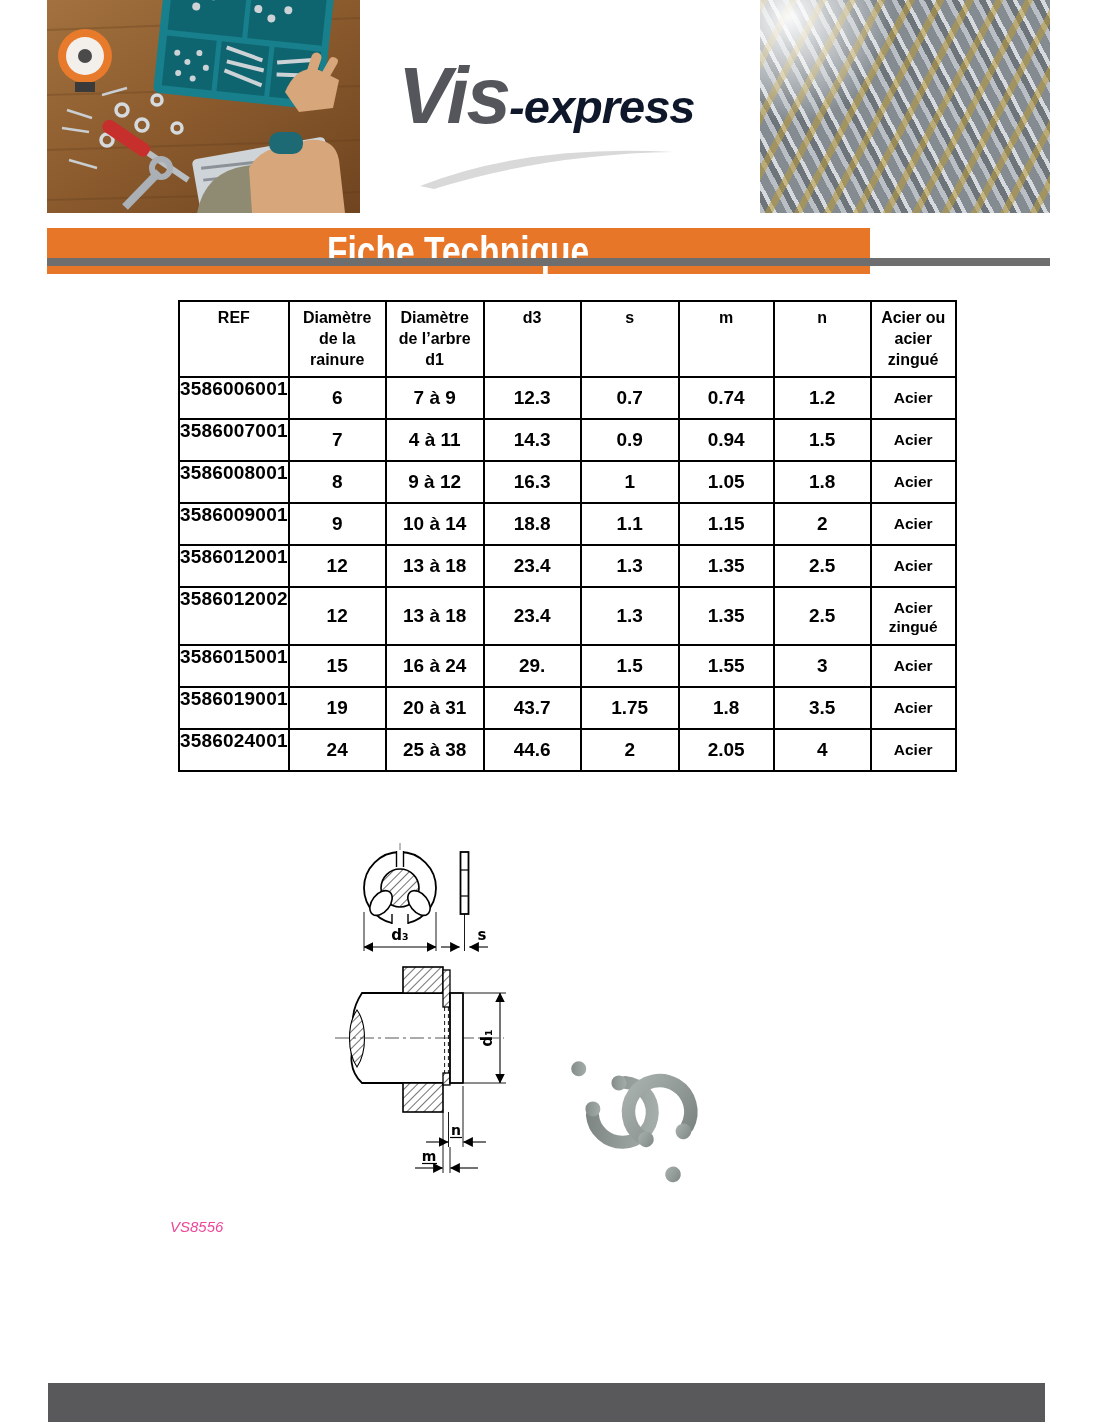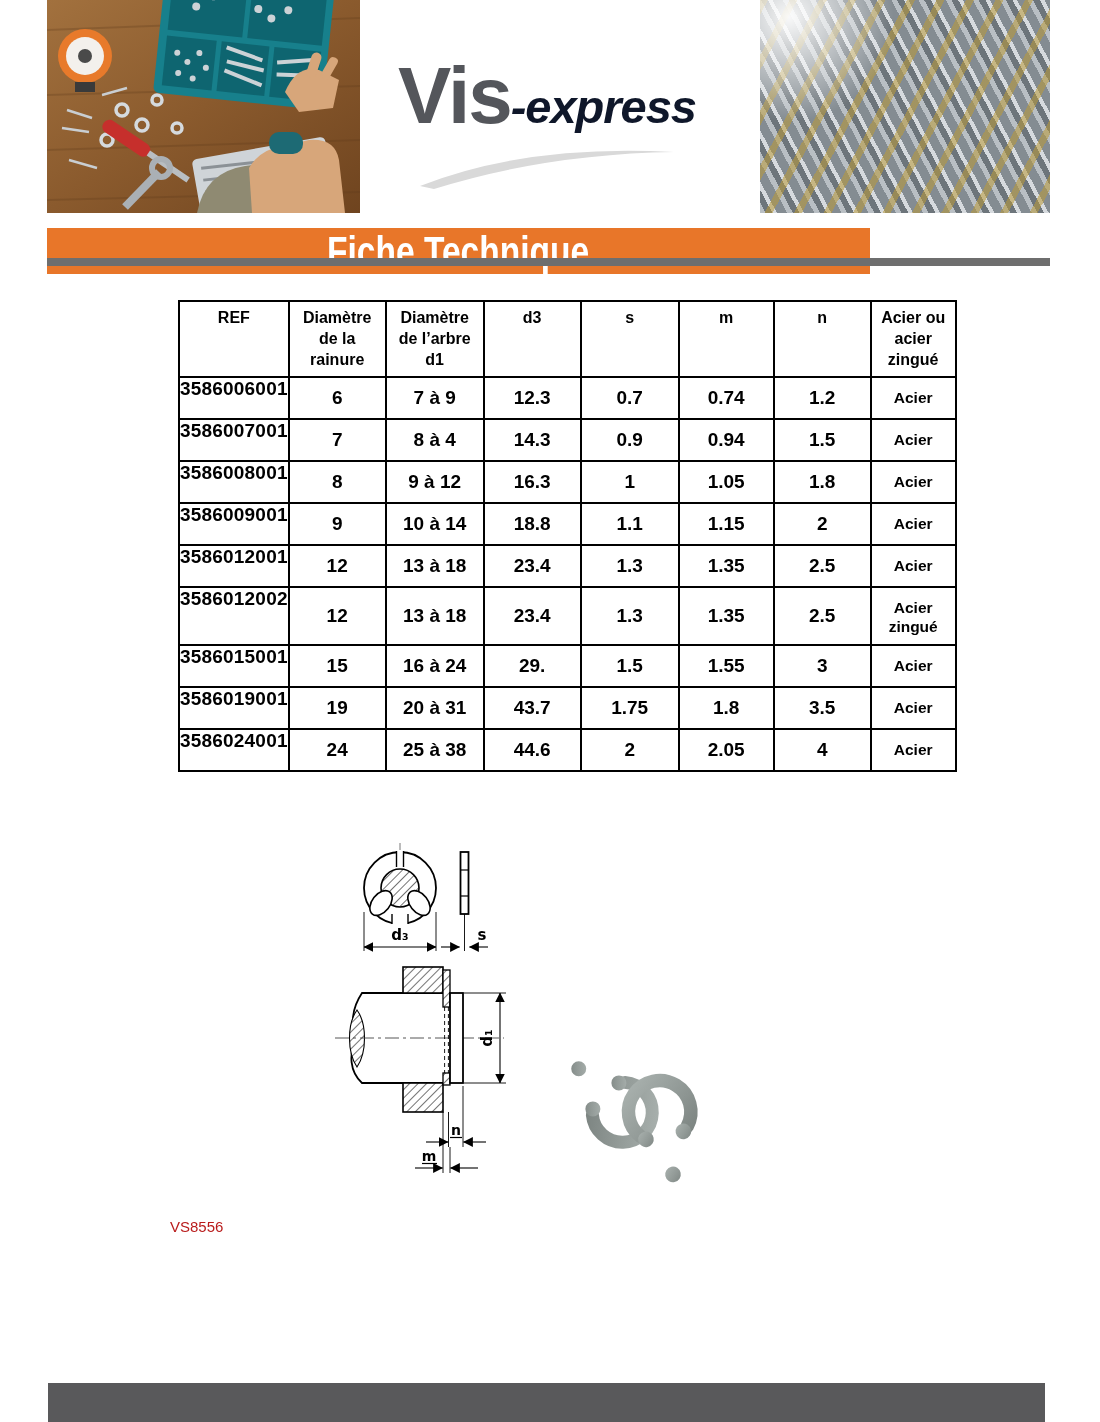--- a/index.html
+++ b/index.html
@@ -9,21 +9,21 @@
   
   .photo{position:absolute;top:0;height:213px;overflow:hidden;}
   .photo-left{left:47px;width:313px;}
   .photo-right{left:760px;width:290px;
     background:
       radial-gradient(circle at 10% 8%, rgba(255,255,255,.95), rgba(255,255,255,0) 32%),
       repeating-linear-gradient(118deg, rgba(186,154,57,.55) 0 7px, rgba(0,0,0,0) 7px 26px),
       repeating-linear-gradient(62deg, #b9bfc4 0 5px, #6d757b 5px 11px, #d6dade 11px 15px, #848c92 15px 24px);}
   .logo-wrap{position:absolute;left:398px;top:50px;width:300px;}
   .logo-text{white-space:nowrap;}
-  .logo-vis{font-size:80px;font-weight:bold;color:#54565b;letter-spacing:-2px;}
+  .logo-vis{font-size:80px;font-weight:bold;color:#54565b;letter-spacing:-2px;font-style:italic;}
   .logo-express{font-size:47px;font-weight:bold;font-style:italic;color:#0f172a;letter-spacing:-1px;}
   .swoosh{position:absolute;left:18px;top:92px;}
 
   .banner{position:absolute;left:47px;top:228px;width:823px;height:46px;background:#e87629;
           text-align:center;}
   .banner-title{display:inline-block;color:#fff;font-weight:bold;font-size:43px;line-height:47px;
           letter-spacing:0px;transform:scaleX(.78);transform-origin:center;}
   .banner-strip{position:absolute;left:47px;top:258px;width:1003px;height:8px;background:#6e6e6e;}
 
   
@@ -36,21 +36,21 @@
   tr.data{height:42px;}
   tr.data-tall{height:58px;margin-left:32px;}
   td.ref{font-size:19px;font-weight:bold;vertical-align:top;padding-top:12px;letter-spacing:.2px;}
   td.val{font-size:19px;font-weight:bold;vertical-align:middle;}
   td.mat{font-size:15.5px;font-weight:bold;vertical-align:middle;white-space:pre-line;line-height:1.25;}
   tr.data-tall td.mat{vertical-align:top;padding-top:10px;}
 
   
   .drawing{position:absolute;left:330px;top:840px;}
   .clips-photo{position:absolute;left:535px;top:1035px;}
-  .footer-code{position:absolute;left:170px;top:1218px;font-size:15px;color:#b91c1c;}
+  .footer-code{position:absolute;left:170px;top:1218px;font-size:15px;font-style:italic;color:#ec4899;}
   .bottom-bar{position:absolute;left:48px;top:1383px;width:997px;height:39px;background:#59595b;}
 </style>
 </head>
 <body>
 
 <div class="page">
 
   <div class="photo photo-left">
     <svg width="313" height="213" viewBox="0 0 313 213">
       <defs>
@@ -200,21 +200,21 @@
       <td class="val">7 à 9</td>
       <td class="val">12.3</td>
       <td class="val">0.7</td>
       <td class="val">0.74</td>
       <td class="val">1.2</td>
       <td class="mat">Acier</td>
     </tr>
     <tr class="data">
       <td class="ref">3586007001</td>
       <td class="val">7</td>
-      <td class="val">8 à 4</td>
+      <td class="val">4 à 11</td>
       <td class="val">14.3</td>
       <td class="val">0.9</td>
       <td class="val">0.94</td>
       <td class="val">1.5</td>
       <td class="mat">Acier</td>
     </tr>
     <tr class="data">
       <td class="ref">3586008001</td>
       <td class="val">8</td>
       <td class="val">9 à 12</td>

